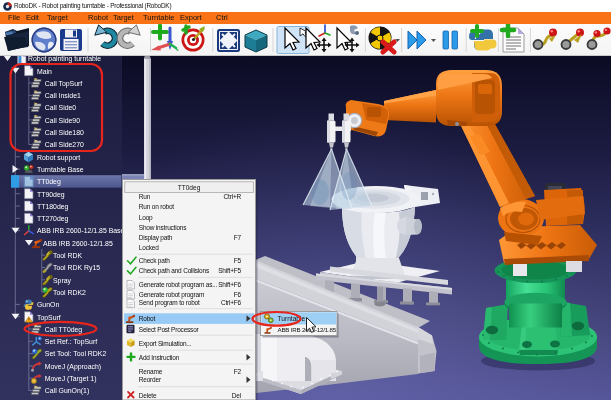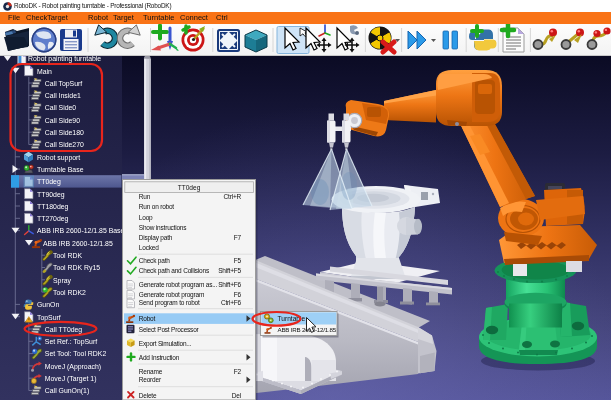--- a/index.html
+++ b/index.html
@@ -17,26 +17,26 @@
 <div id="titlebar">
  <svg style="position:absolute;left:3px;top:2px" width="9" height="9" viewBox="0 0 9 9">
       <circle cx="4.5" cy="4.5" r="4.3" fill="#1a2a4a"></circle>
       <path d="M4.5,4.5 L8.8,4.0 A4.3 4.3 0 0 0 4.8,0.2 Z" fill="#c82c1c"></path>
       <circle cx="4.5" cy="4.5" r="1.7" fill="#e8e8e8"></circle>
     </svg>
  <div class="txt">RoboDK - Robot painting turntable - Professional (RoboDK)</div>
 </div>
 <div id="menubar">
  <span style="left:8px">File</span>
-    <span style="left:26px">Check</span>
+    <span style="left:26px">Edit</span>
     <span style="left:47px">Target</span>
     <span style="left:88px">Robot</span>
     <span style="left:113px">Target</span>
     <span style="left:143px">Turntable</span>
-    <span style="left:180px">Connect</span>
+    <span style="left:180px">Export</span>
     <span style="left:216px">Ctrl</span>
 </div>
 <div id="toolbar">
 <svg width="611" height="31" viewBox="0 0 611 31">
 <g stroke="none">
 
 <g stroke="#d6d6d6" stroke-width="1">
 <line x1="88" y1="4" x2="88" y2="28"></line>
           <line x1="150.5" y1="4" x2="150.5" y2="28"></line>
           <line x1="212.8" y1="4" x2="212.8" y2="28"></line>

